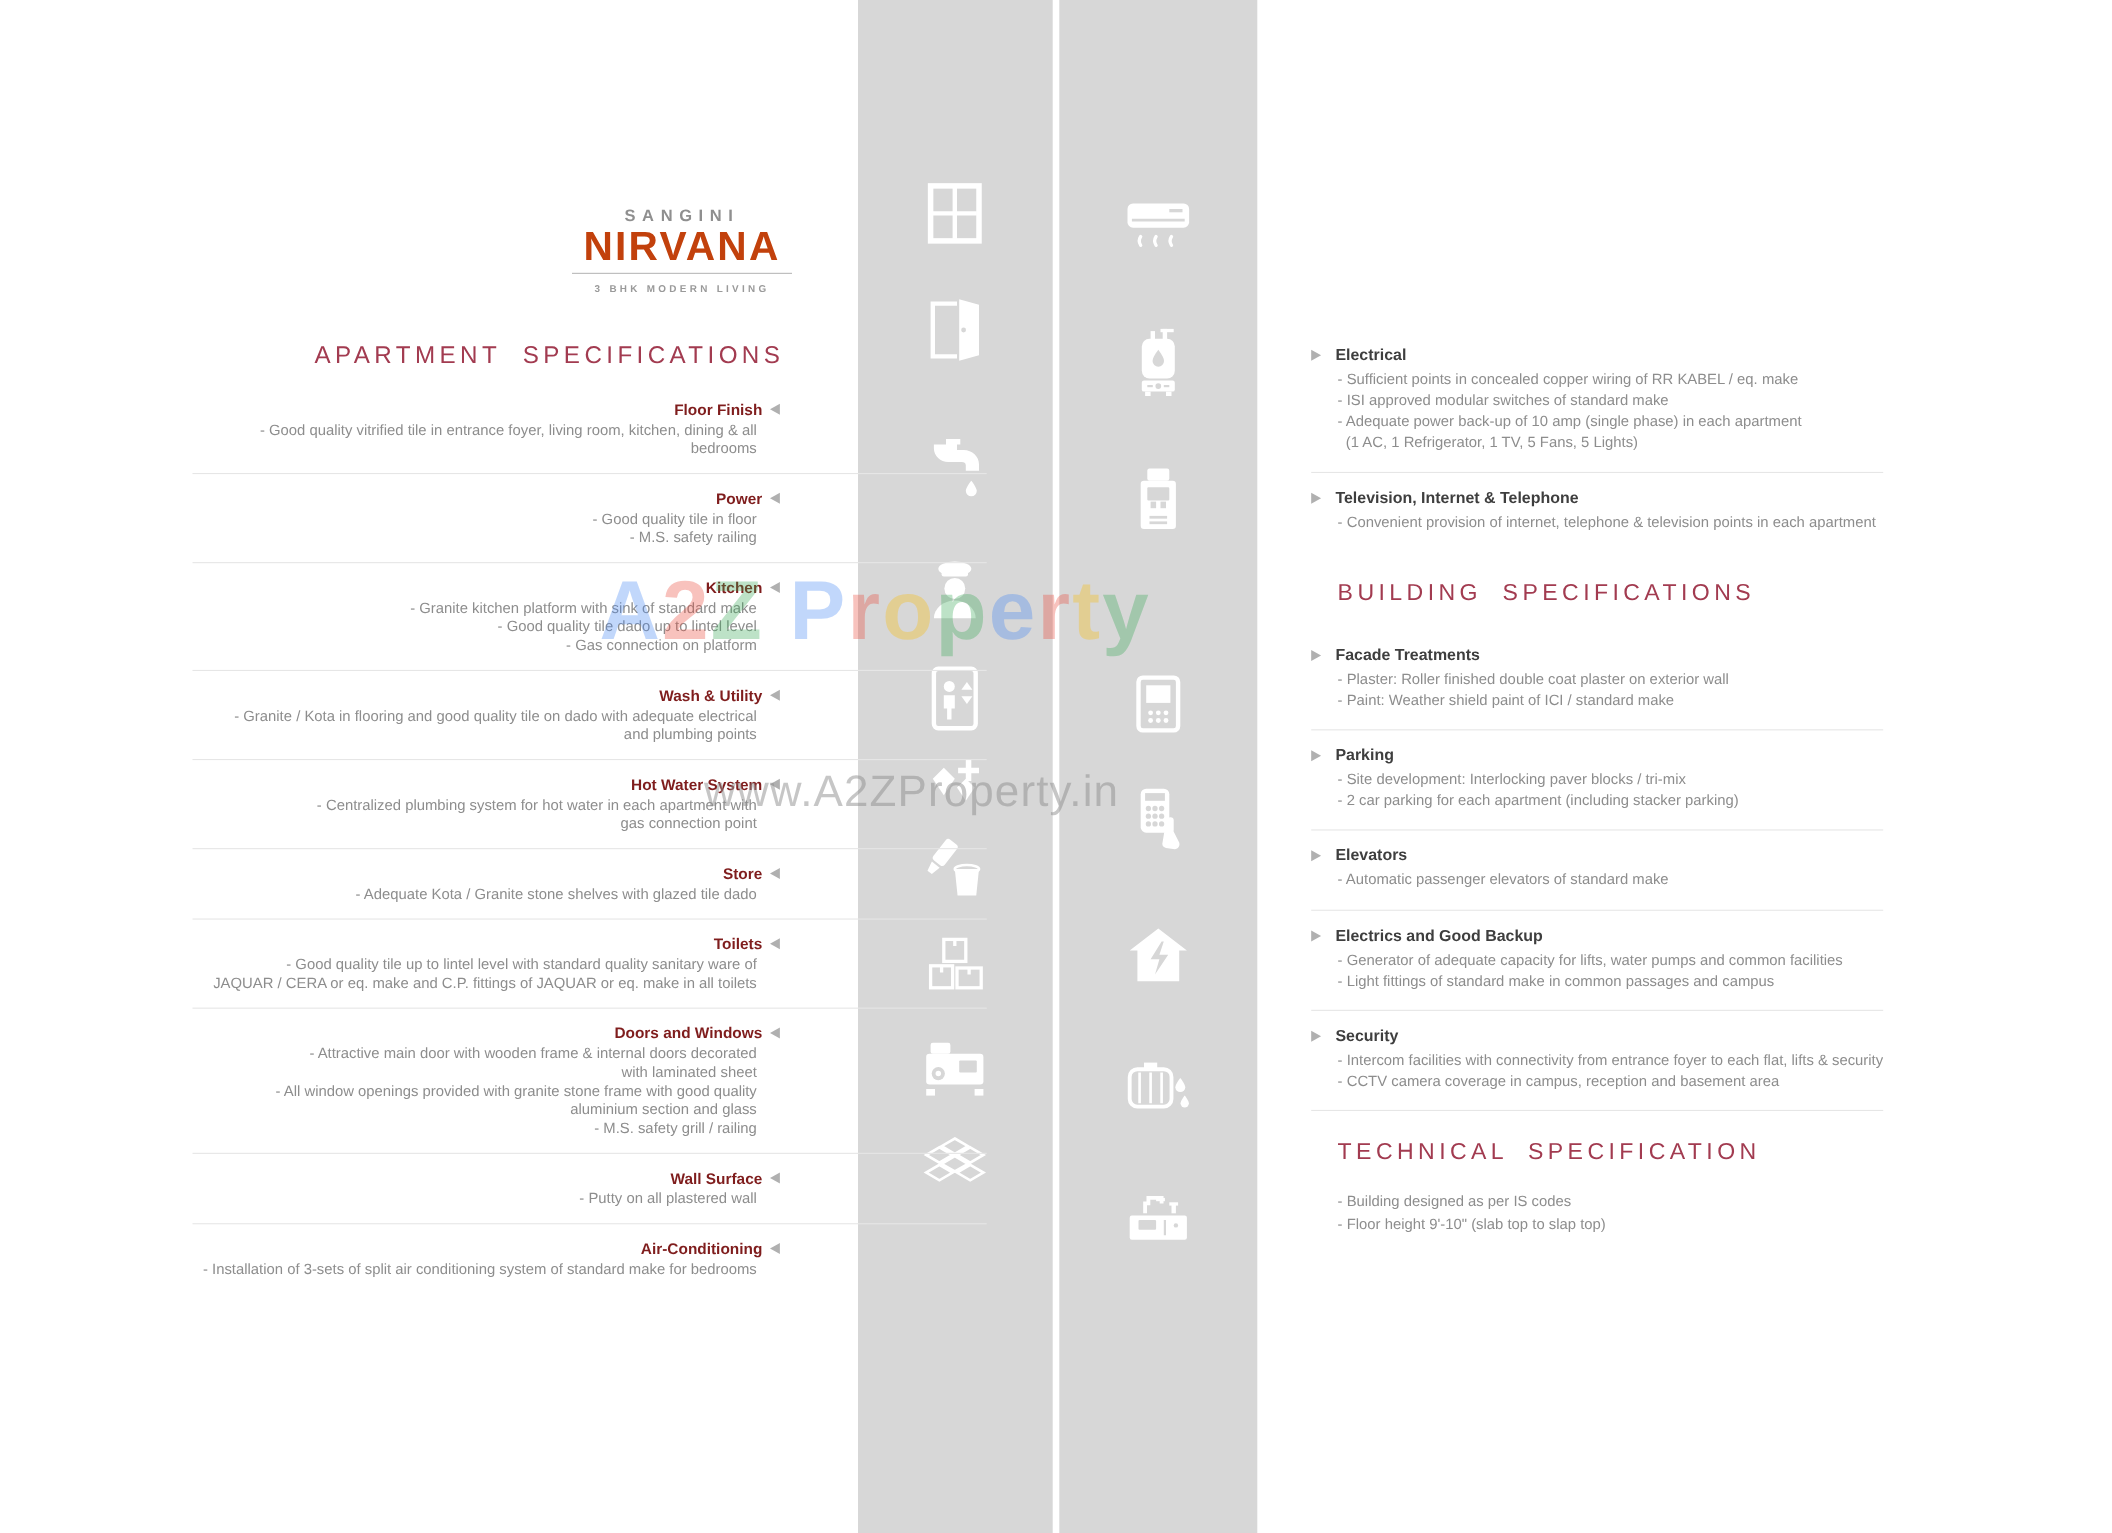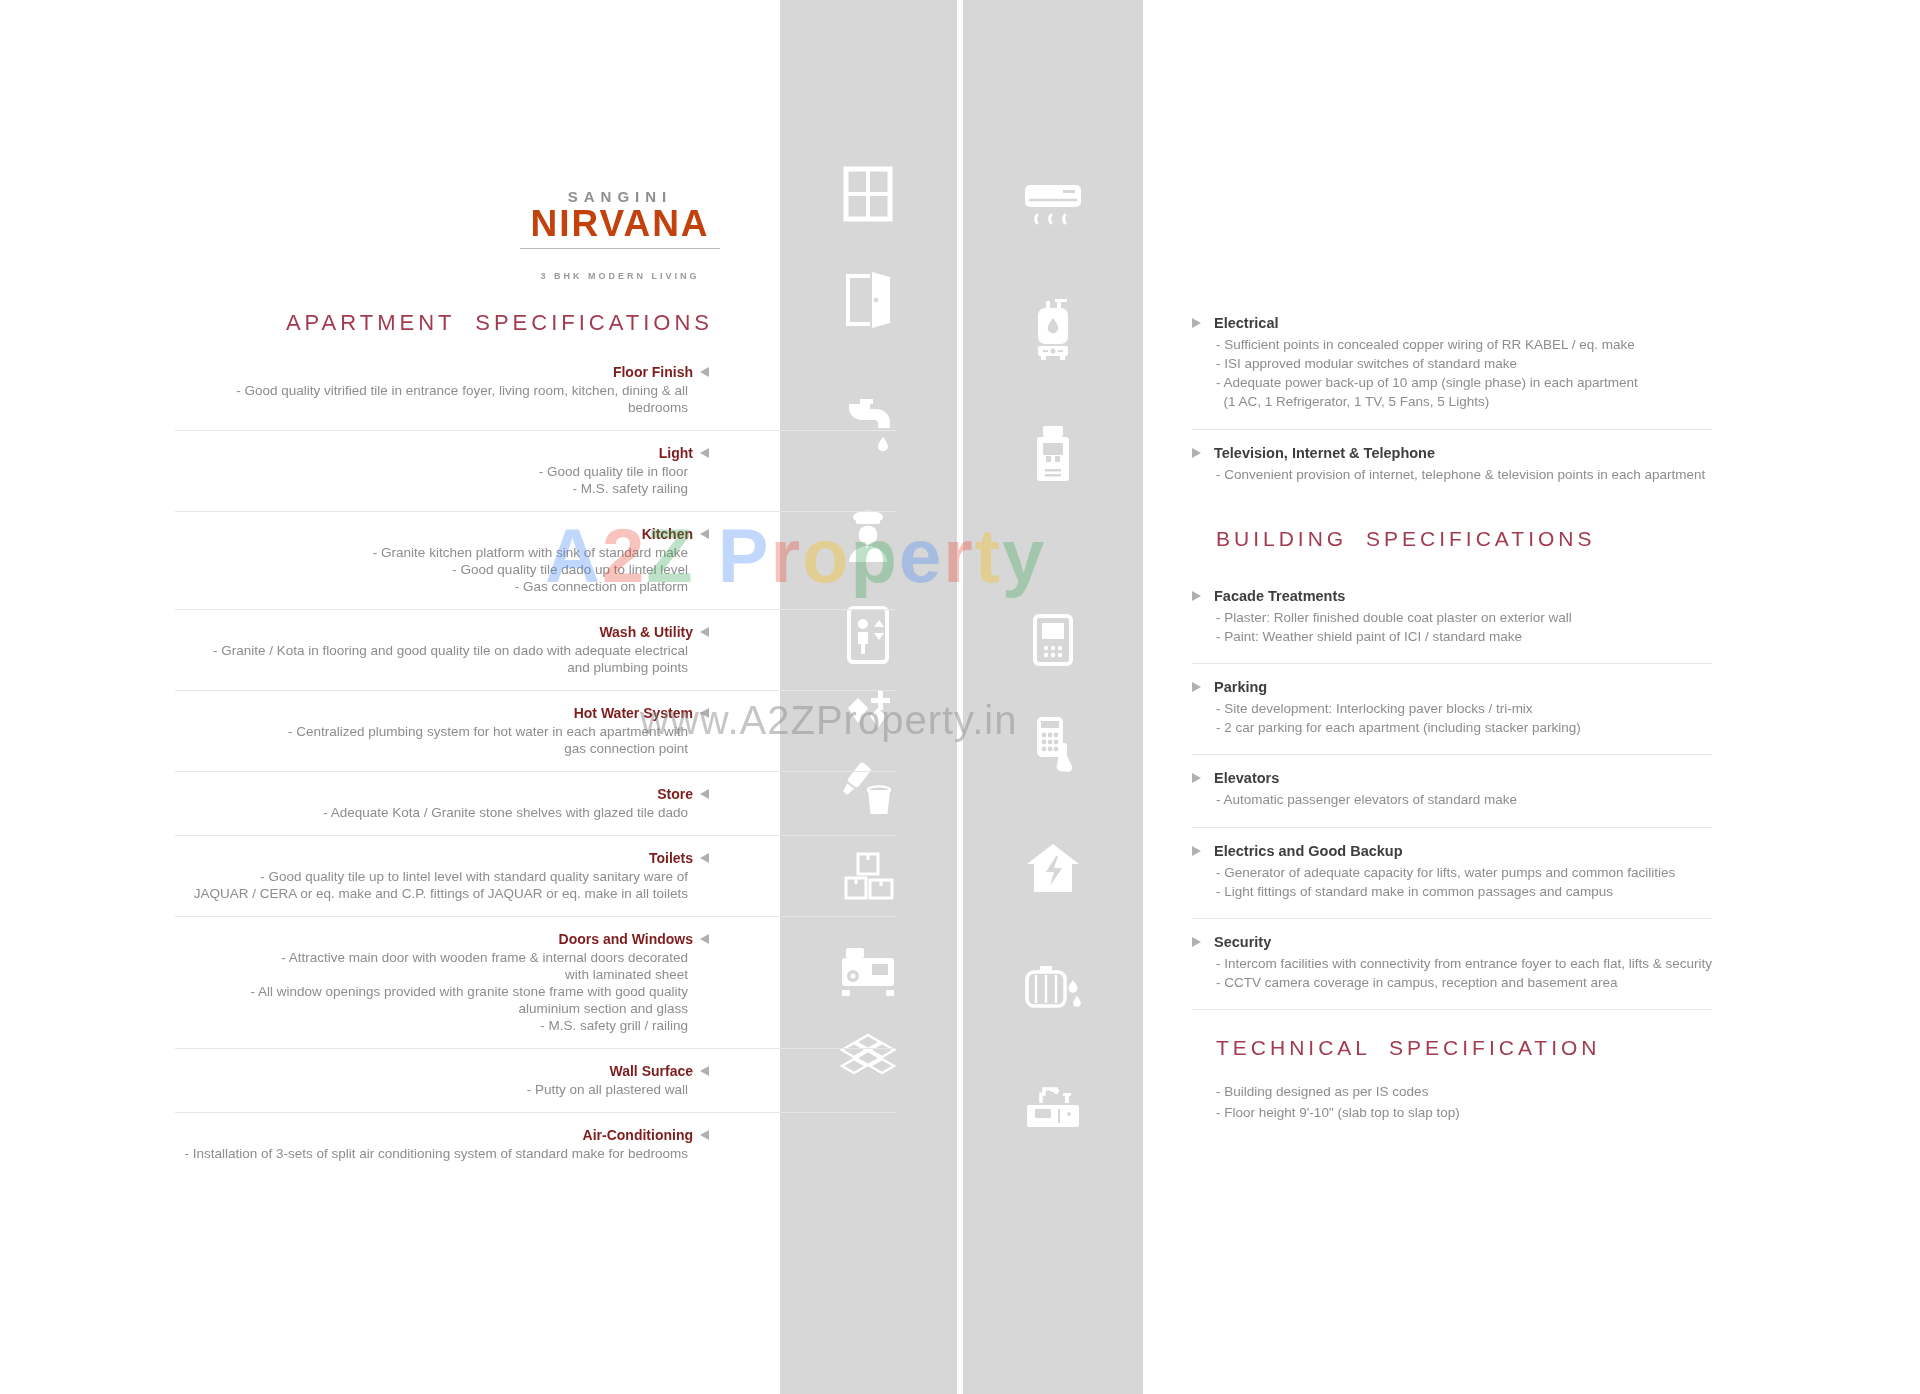--- a/index.html
+++ b/index.html
@@ -11,21 +11,21 @@
   .strip { position:absolute; top:0; height:1394px; background:#d7d7d7; }
   .strip1 { left:780px; width:177px; }
   .strip2 { left:963px; width:180px; }
   .icon { position:absolute; width:64px; height:64px; }
   .icon svg { width:100%; height:100%; display:block; }
 
   
   .logo { position:absolute; left:520px; top:188px; width:200px; text-align:center; }
   .logo-brand { font-size:15px; font-weight:600; letter-spacing:6px; color:#8f8f8f; }
   .logo-name { font-size:37px; font-weight:700; letter-spacing:2px; color:#c2410c; line-height:1.05; }
-  .logo-tagline { margin-top:4px; padding-top:22px; border-top:1px solid #b9b9b9; font-size:9px; font-weight:600; letter-spacing:3px; color:#9a9a9a; }
+  .logo-tagline { margin-top:4px; padding-top:8px; border-top:1px solid #b9b9b9; font-size:9px; font-weight:600; letter-spacing:3px; color:#9a9a9a; }
 
   
   .apt-heading { position:absolute; left:175px; top:310px; width:538px; text-align:right;
     font-size:22px; font-weight:400; letter-spacing:4px; word-spacing:10px; color:#a23b50; }
   .sec-heading { font-size:21px; font-weight:400; letter-spacing:4px; word-spacing:9px;
     color:#a23b50; margin:26px 0 22px 24px; }
 
   
   .left-col { position:absolute; left:175px; top:350px; width:722px; }
   .spec-item-l { padding:14px 209px 14px 0; border-bottom:1px solid #e6e6e6; }
@@ -264,21 +264,21 @@
       <div class="spec-item-l">
         <div class="spec-head-l">
           <span class="spec-title-l">Floor Finish</span>
           <span class="tri-left"></span>
         </div>
         <div class="spec-lines-l">- Good quality vitrified tile in entrance foyer, living room, kitchen, dining &amp; all bedrooms</div>
       </div>
 
       <div class="spec-item-l">
         <div class="spec-head-l">
-          <span class="spec-title-l">Light</span>
+          <span class="spec-title-l">Power</span>
           <span class="tri-left"></span>
         </div>
         <div class="spec-lines-l">- Good quality tile in floor
 - M.S. safety railing</div>
       </div>
 
       <div class="spec-item-l">
         <div class="spec-head-l">
           <span class="spec-title-l">Kitchen</span>
           <span class="tri-left"></span>

